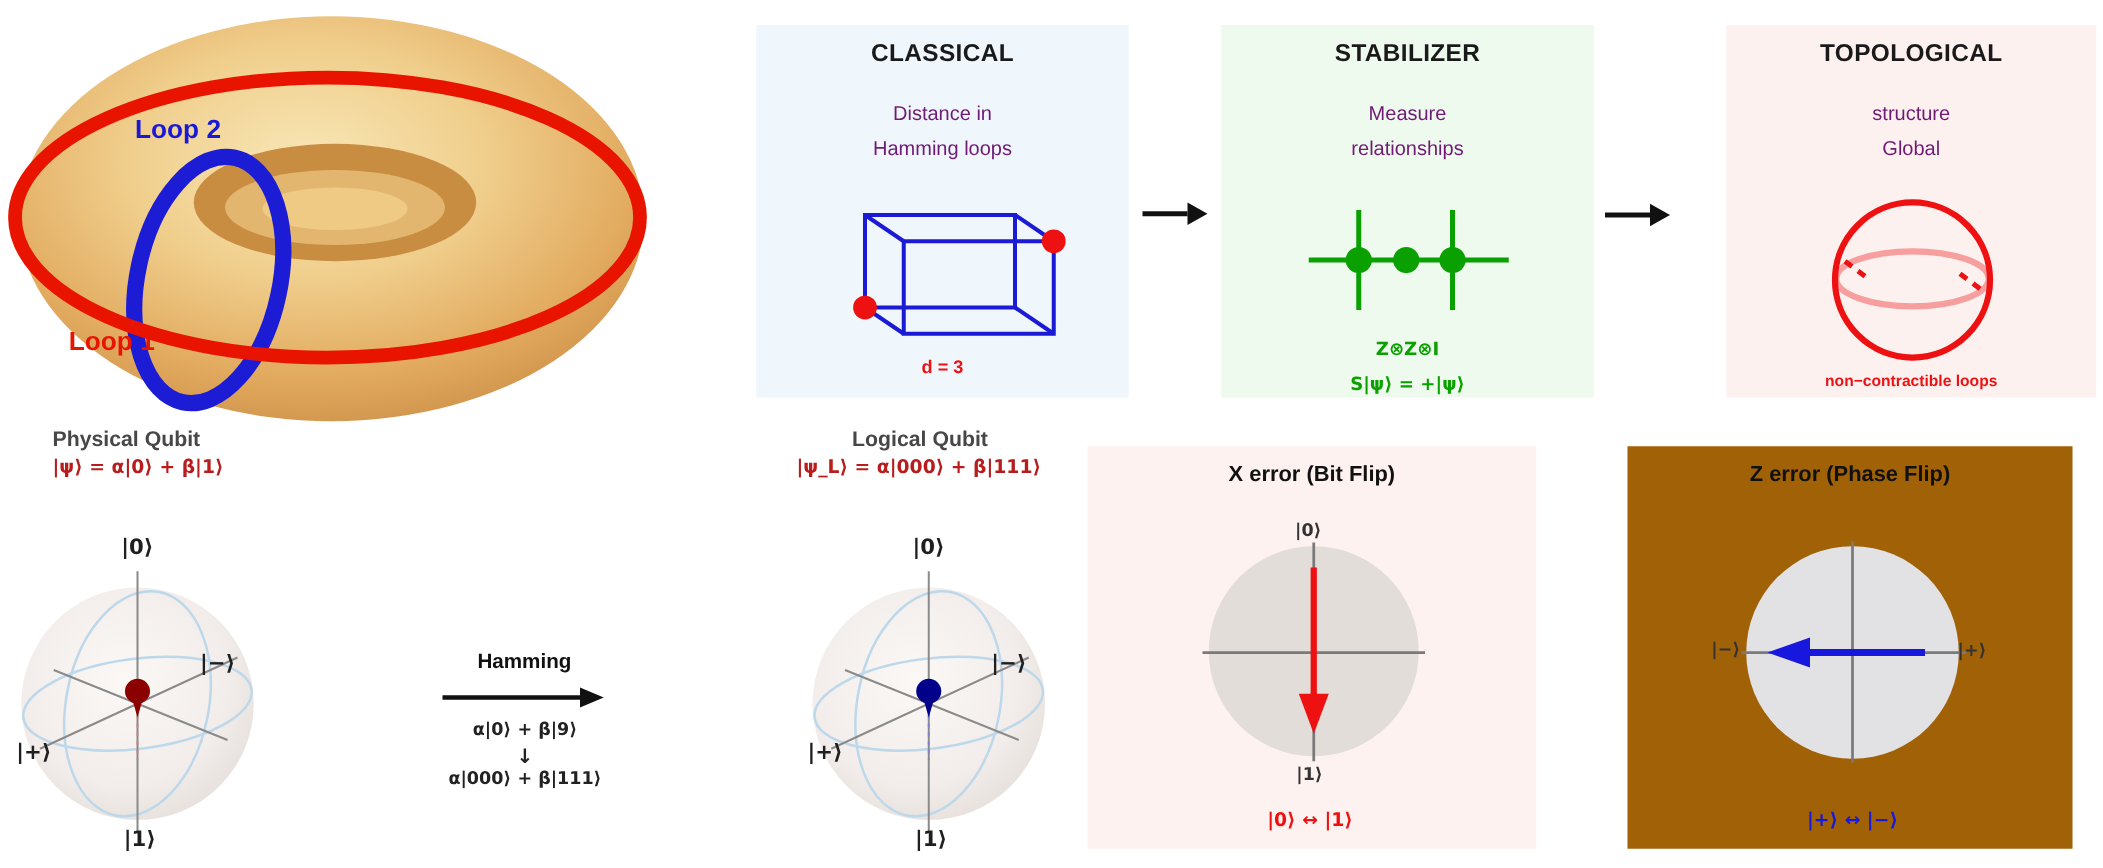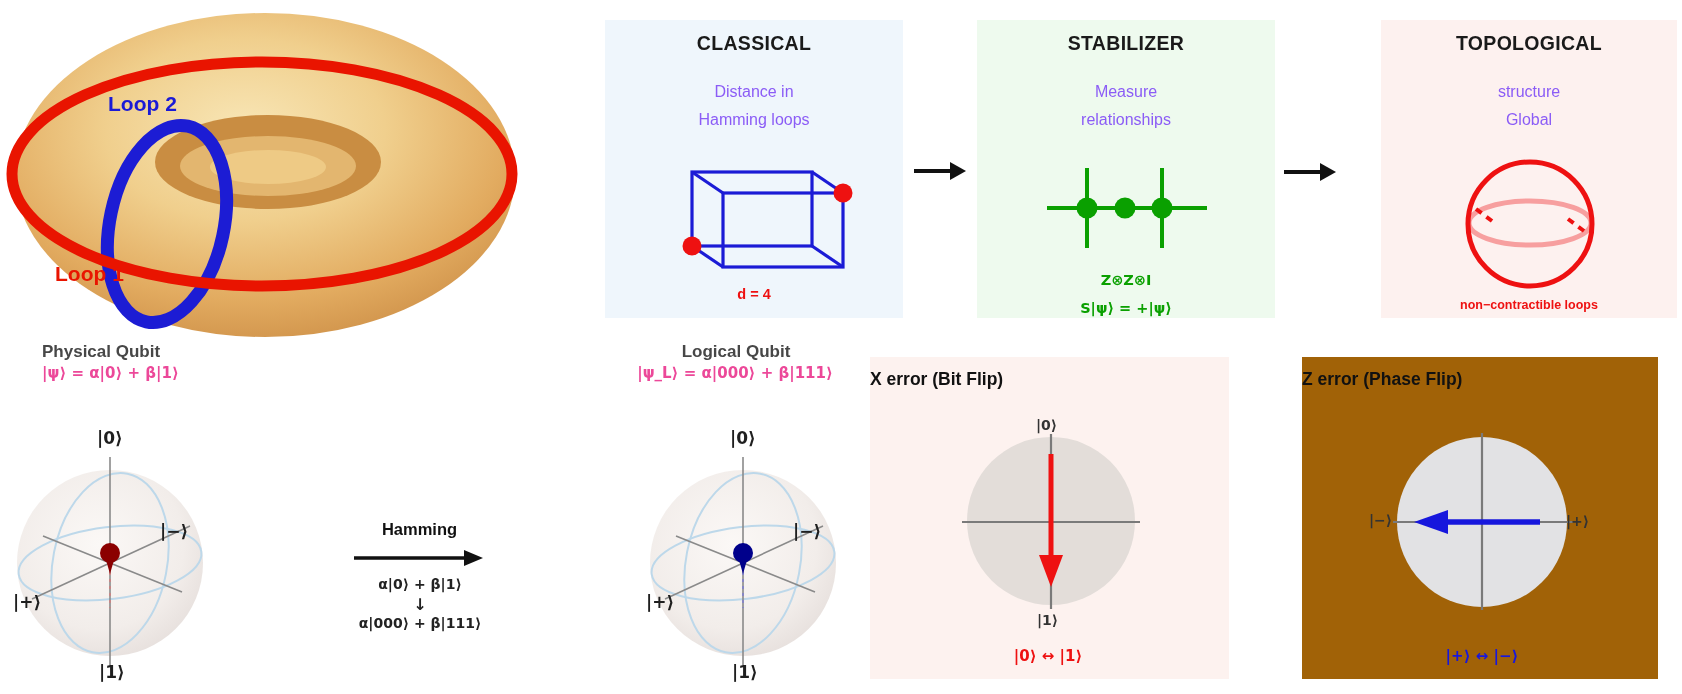--- a/index.html
+++ b/index.html
@@ -5,37 +5,37 @@
   html,body{margin:0;padding:0;background:#ffffff;}
   #stage{
     position:relative;width:1682px;height:694px;background:#ffffff;overflow:hidden;
     font-family:"Liberation Sans","DejaVu Sans",sans-serif;color:#1a1a1a;
   }
   .abs{position:absolute;}
   .panel{position:absolute;width:298px;height:298px;top:20px;}
   .panel-title{position:absolute;left:0;top:12px;width:100%;text-align:center;
     font-size:19.5px;font-weight:bold;color:#1a1a1a;letter-spacing:.3px;}
   .panel-sub{position:absolute;left:0;top:58px;width:100%;text-align:center;
-    font-size:16px;line-height:28px;color:#8b5cf6;}
+    font-size:16px;line-height:28px;color:#701a75;}
   .panel-caption{position:absolute;left:0;width:100%;text-align:center;font-weight:600;}
   .bg-classical{left:605px;background:#eff6fc;}
   .bg-stabilizer{left:977px;background:#eefaee;}
   .bg-topological{left:1345px;width:296px;background:#fdf1ef;margin-left:36px;}
   .bg-xerror{left:870px;top:357px;width:359px;height:322px;background:#fdf2ef;}
   .bg-zerror{left:1302px;top:357px;width:356px;height:322px;background:#a16207;}
-  .err-title{position:absolute;left:0;top:12px;width:100%;
+  .err-title{position:absolute;left:0;top:12px;width:100%;text-align:center;
     font-size:17.5px;font-weight:bold;color:#111;}
   .ket{position:absolute;font-size:17px;font-weight:bold;color:#1f1f1f;
     font-family:"DejaVu Sans","Liberation Sans",sans-serif;}
   .ket-sm{position:absolute;font-size:14px;font-weight:600;color:#333;
     font-family:"DejaVu Sans","Liberation Sans",sans-serif;}
   .loop-label{position:absolute;font-size:21px;font-weight:bold;}
   .formula{font-family:"DejaVu Sans","Liberation Sans",sans-serif;}
   .qubit-title{position:absolute;font-size:17px;font-weight:bold;color:#474747;}
-  .qubit-formula{position:absolute;font-size:15px;font-weight:600;color:#ec4899;}
+  .qubit-formula{position:absolute;font-size:15px;font-weight:600;color:#b91c1c;}
   .center{text-align:center;}
 </style>
 </head>
 <body>
 
 <div id="stage">
 
   <svg width="0" height="0" style="position:absolute">
     <defs>
       <radialGradient id="torusGrad" cx="46%" cy="36%" r="70%">
@@ -74,21 +74,21 @@
         <rect x="12" y="12" width="120" height="74"></rect>
         <rect x="43" y="33" width="120" height="74"></rect>
         <line x1="12" y1="12" x2="43" y2="33"></line>
         <line x1="132" y1="12" x2="163" y2="33"></line>
         <line x1="132" y1="86" x2="163" y2="107"></line>
         <line x1="12" y1="86" x2="43" y2="107"></line>
       </g>
       <circle cx="12" cy="86" r="9.5" fill="#ee1111"></circle>
       <circle cx="163" cy="33" r="9.5" fill="#ee1111"></circle>
     </svg>
-    <div class="panel-caption" style="top:266px;font-size:14.5px;color:#ee1111">d = 4</div>
+    <div class="panel-caption" style="top:266px;font-size:14.5px;color:#ee1111">d = 3</div>
   </div>
 
   <svg class="abs" style="left:912px;top:158px" width="56" height="26" viewBox="0 0 56 26">
     <line x1="2" y1="13" x2="38" y2="13" stroke="#111" stroke-width="4"></line>
     <path d="M38 4 L38 22 L54 13 Z" fill="#111"></path>
   </svg>
 
   <div class="panel bg-stabilizer">
     <div class="panel-title">STABILIZER</div>
     <div class="panel-sub">
@@ -152,21 +152,21 @@
   <div class="ket" style="left:97px;top:428px">|0⟩</div>
   <div class="ket" style="left:99px;top:662px">|1⟩</div>
   <div class="ket" style="left:160px;top:521px">|−⟩</div>
   <div class="ket" style="left:13px;top:592px">|+⟩</div>
 
   <div class="abs center" style="left:352px;top:520px;width:135px;font-size:16.5px;font-weight:bold;color:#111">Hamming</div>
   <svg class="abs" style="left:352px;top:547px" width="135" height="22" viewBox="0 0 135 22">
     <line x1="2" y1="11" x2="112" y2="11" stroke="#111" stroke-width="3.5"></line>
     <path d="M112 3 L112 19 L131 11 Z" fill="#111"></path>
   </svg>
-  <div class="abs center formula" style="left:340px;top:576px;width:160px;font-size:14px;font-weight:600;color:#222">α|0⟩ + β|1⟩</div>
+  <div class="abs center formula" style="left:340px;top:576px;width:160px;font-size:14px;font-weight:600;color:#222">α|0⟩ + β|9⟩</div>
   <div class="abs center formula" style="left:340px;top:595px;width:160px;font-size:16px;font-weight:600;color:#222">↓</div>
   <div class="abs center formula" style="left:340px;top:615px;width:160px;font-size:14px;font-weight:600;color:#222">α|000⟩ + β|111⟩</div>
 
   <div class="qubit-title center" style="left:656px;top:342px;width:160px">Logical Qubit</div>
   <div class="qubit-formula formula center" style="left:615px;top:364px;width:240px">|ψ_L⟩ = α|000⟩ + β|111⟩</div>
 
   <svg class="abs" style="left:638px;top:420px" width="212" height="258" viewBox="0 0 212 258">
     <circle cx="105" cy="143" r="93" fill="url(#blochGrad)"></circle>
     <g fill="none" stroke="#bdd8ea" stroke-width="2">
       <ellipse cx="105" cy="143" rx="92" ry="36" transform="rotate(-7 105 143)"></ellipse>

